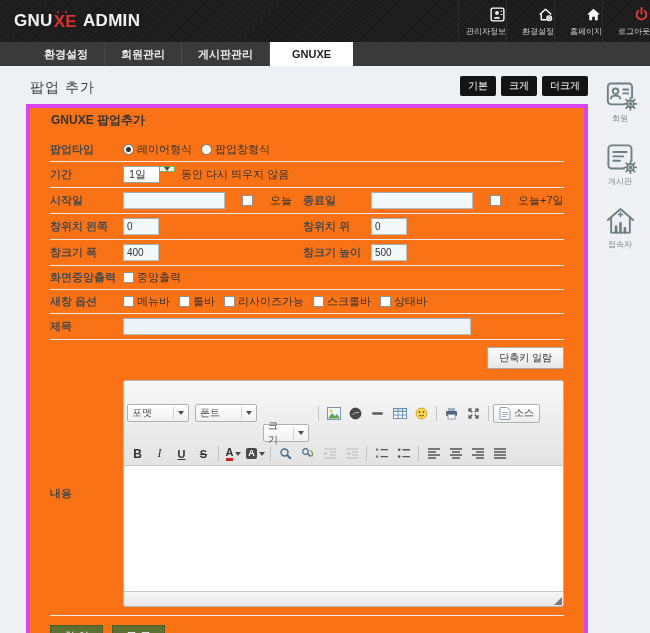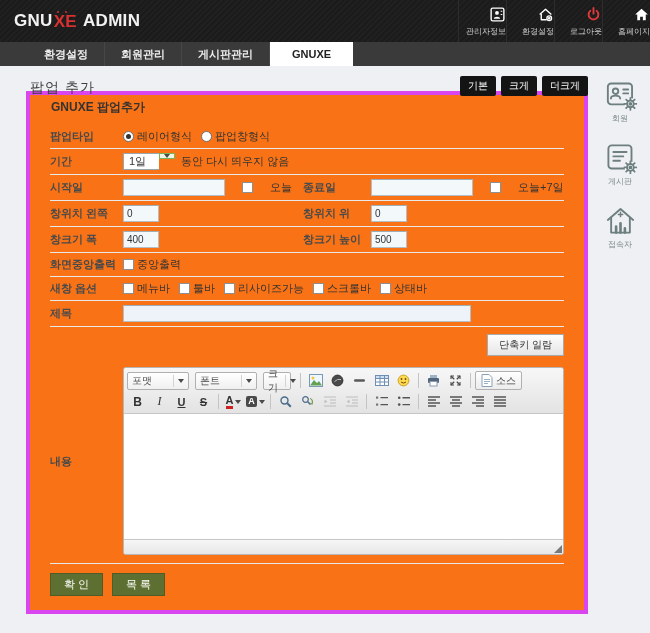--- a/index.html
+++ b/index.html
@@ -23,21 +23,21 @@
   .logo .accent .dots { position: absolute; top: 0px; left: 3px; width: 2px; height: 2px; background: #d8312f; border-radius: 50%; box-shadow: 8px 0 0 #d8312f; }
   .logo .accent .txt { position: relative; top: 1px; }
   .quick-menu { display: flex; }
   .qm-item { width: 48px; display: flex; flex-direction: column; align-items: flex-end; justify-content: center; gap: 3px; border-left: 1px solid #2d2d2d; cursor: pointer; }
   .qm-label { font-size: 8px; color: #cfcfcf; white-space: nowrap; }
   
   .navbar { height: 24px; background: #3a3a3a; display: flex; padding-left: 28px; }
   .tab { padding: 0 16px; line-height: 24px; font-size: 11px; font-weight: bold; color: #ececec; border-right: 1px solid #474747; cursor: pointer; white-space: nowrap; }
   .tab.active { background: #ffffff; color: #222; border-right: none; padding: 0 22px; }
   
-  .page-head { position: relative; height: 25px; }
+  .page-head { position: relative; height: 38px; }
   .page-title { position: absolute; left: 30px; top: 13px; font-size: 14px; color: #3e3e3e; letter-spacing: 1px; }
   .size-buttons { position: absolute; right: 62px; top: 10px; display: flex; gap: 5px; }
   .size-btn { background: #141414; color: #fff; font-size: 10px; padding: 3px 8px; border-radius: 2px; cursor: pointer; white-space: nowrap; }
   
   .side-rail { position: absolute; right: 5px; top: 78px; width: 50px; display: flex; flex-direction: column; align-items: center; gap: 17px; }
   .rail-item { display: flex; flex-direction: column; align-items: center; gap: 2px; cursor: pointer; }
   .rail-label { font-size: 8px; color: #7d8a8a; }
   .rail-item svg { stroke: #6d7f80; fill: none; stroke-width: 1.7; stroke-linejoin: round; stroke-linecap: round; }
   
   .panel { margin: 0 62px 0 26px; background: #f97316; border: 4px solid #d946ef; padding: 0 20px 14px; }
@@ -62,21 +62,21 @@
   .inp.subject { width: 348px; background: #edf3f8; }
   .shortcut-row { display: flex; justify-content: flex-end; padding: 7px 0 5px; }
   .btn-gray { background: linear-gradient(#fdfdfd, #e6e6e6); border: 1px solid #a9a9a9; font-size: 10px; color: #333; padding: 3px 11px; cursor: pointer; white-space: nowrap; }
   
   .editor-row { padding: 6px 0 8px; }
   .editor { flex: 1; border: 1px solid #b6b6b6; border-radius: 3px; overflow: hidden; background: #fff; }
   .ed-toolbar { background: linear-gradient(#f7f7f7, #e3e3e3); padding: 2px 3px 1px; border-bottom: 1px solid #c6c6c6; }
   .ed-line { display: flex; align-items: center; gap: 1px; padding: 1px 0; }
   .combo { display: inline-flex; align-items: center; justify-content: space-between; background: linear-gradient(#fff, #f0f0f0); border: 1px solid #b0b0b0; border-radius: 2px; height: 18px; padding: 0 4px; font-size: 10px; color: #4a4a4a; margin-right: 5px; cursor: pointer; }
   .combo .arr { margin-left: 7px; border-left: 1px solid #d3d3d3; padding-left: 4px; height: 12px; display: flex; align-items: center; }
-  .combo.w1 { width: 62px; } .combo.w2 { width: 62px; } .combo.w3 { width: 28px; }
+  .combo.w1 { width: 62px; } .combo.w2 { width: 62px; } .combo.w3 { width: 46px; margin-top: 40px; }
   .ed-btn { min-width: 21px; height: 19px; display: inline-flex; align-items: center; justify-content: center; border-radius: 2px; cursor: pointer; gap: 2px; }
   .ed-btn.disabled { opacity: .45; cursor: default; }
   .ed-sep { width: 1px; height: 15px; background: #c4c4c4; margin: 0 3px; flex-shrink: 0; }
   .ed-src { display: inline-flex; align-items: center; gap: 3px; border: 1px solid #b0b0b0; background: linear-gradient(#fff, #ececec); height: 19px; padding: 0 5px; font-size: 10px; color: #444; border-radius: 2px; cursor: pointer; text-align: center; }
   .glyph-b { font-weight: bold; font-size: 12px; color: #333; }
   .glyph-i { font-style: italic; font-family: "Liberation Serif", serif; font-size: 12px; color: #333; }
   .glyph-u { text-decoration: underline; font-size: 11px; font-weight: bold; color: #333; }
   .glyph-s { text-decoration: line-through; font-size: 11px; font-weight: bold; color: #333; }
   .color-a { font-weight: bold; font-size: 11px; color: #333; border-bottom: 3px solid #cf2020; line-height: 1.1; }
   .bg-a { background: #4a4a4a; color: #fff; font-size: 9px; font-weight: bold; padding: 0px 2px; border-radius: 2px; line-height: 1.3; }
@@ -113,34 +113,34 @@
           <path d="M2.5 8 L8 3 L13.5 8"></path>
           <path d="M4 7.5 V13 H9"></path>
           <circle cx="11.5" cy="11.5" r="2.2"></circle>
           <circle cx="11.5" cy="11.5" r="0.6" fill="#fff"></circle>
         </svg>
       </span>
       <span class="qm-label">환경설정</span>
     </div>
     <div class="qm-item">
       <span>
+        <svg width="17" height="17" viewBox="0 0 16 16">
+          <path d="M8 2.5 L14 8 H12 V13.5 H9.3 V10.2 H6.7 V13.5 H4 V8 H2 Z" fill="#fff"></path>
+        </svg>
+      </span>
+      <span class="qm-label">홈페이지</span>
+    </div>
+    <div class="qm-item">
+      <span>
         <svg width="17" height="17" viewBox="0 0 16 16" fill="none" stroke="#e0393b" stroke-width="1.8" stroke-linecap="round">
           <path d="M5 4.6 a4.6 4.6 0 1 0 6 0"></path>
           <path d="M8 1.8 V7.2"></path>
         </svg>
       </span>
       <span class="qm-label">로그아웃</span>
-    </div>
-    <div class="qm-item">
-      <span>
-        <svg width="17" height="17" viewBox="0 0 16 16">
-          <path d="M8 2.5 L14 8 H12 V13.5 H9.3 V10.2 H6.7 V13.5 H4 V8 H2 Z" fill="#fff"></path>
-        </svg>
-      </span>
-      <span class="qm-label">홈페이지</span>
     </div>
   </div>
 </div>
 
 <div class="navbar">
   <div class="tab">환경설정</div>
   <div class="tab">회원관리</div>
   <div class="tab">게시판관리</div>
   <div class="tab active">GNUXE</div>
 </div>

